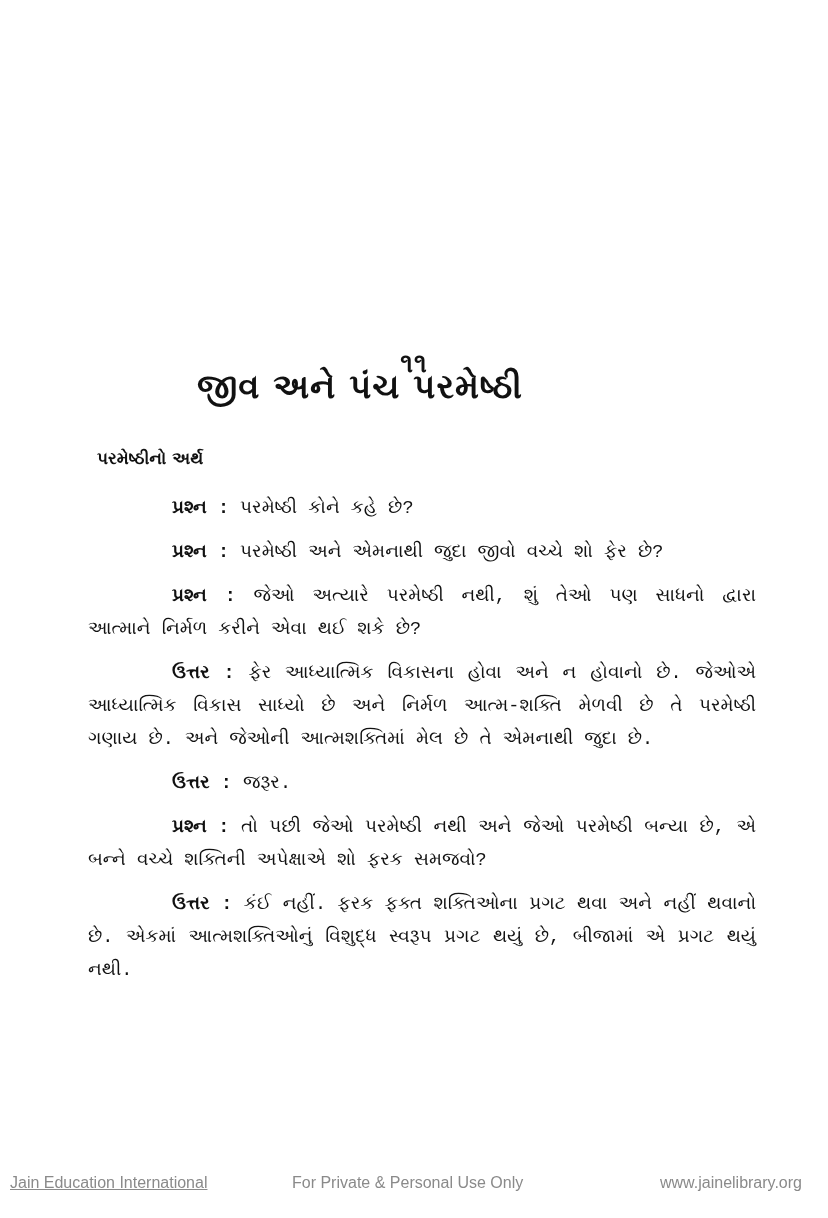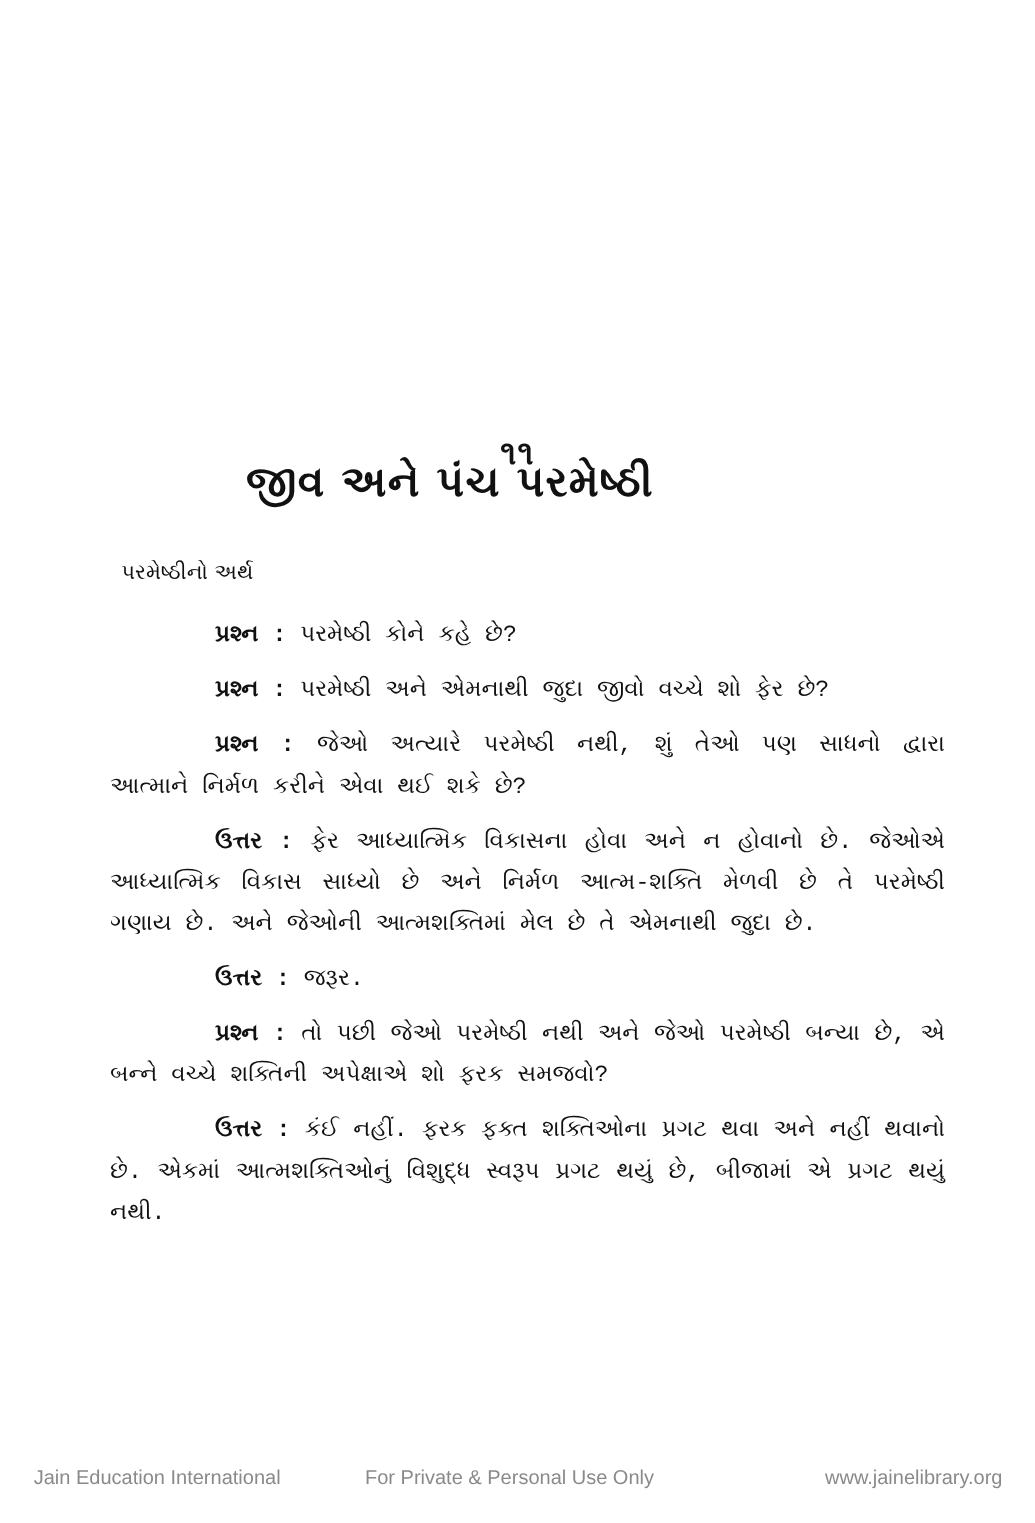--- a/index.html
+++ b/index.html
@@ -37,21 +37,21 @@
       font-size: 34px;
       font-weight: bold;
       letter-spacing: 1px;
       margin-left: 20px;
     }
     .section-heading {
       position: absolute;
       top: 448px;
       left: 97px;
       font-size: 17px;
-      font-weight: normal;
+      font-weight: bold;
     }
     .body {
       position: absolute;
       left: 88px;
       top: 492px;
       width: 668px;
       font-family: Liberation Mono, monospace;
     }
     .para {
       font-size: 18.5px;
@@ -70,21 +70,21 @@
       height: 24px;
       font-family: "Liberation Sans", sans-serif;
       font-size: 16px;
       color: #8a8a8a;
     }
     .footer span {
       position: absolute;
       top: 0;
       white-space: nowrap;
     }
-    .footer .f-left { left: 27px; }
+    .footer .f-left { left: 10px; text-decoration: underline; }
     .footer .f-mid { left: 292px; text-align: right; }
     .footer .f-right { left: 648px; margin-left: 12px; }
   </style>
 </head>
 <body>
 
 <div class="page">
 
   <div class="chapter-number">૧૧</div>
   <div class="chapter-title">જીવ અને પંચ પરમેષ્ઠી</div>

